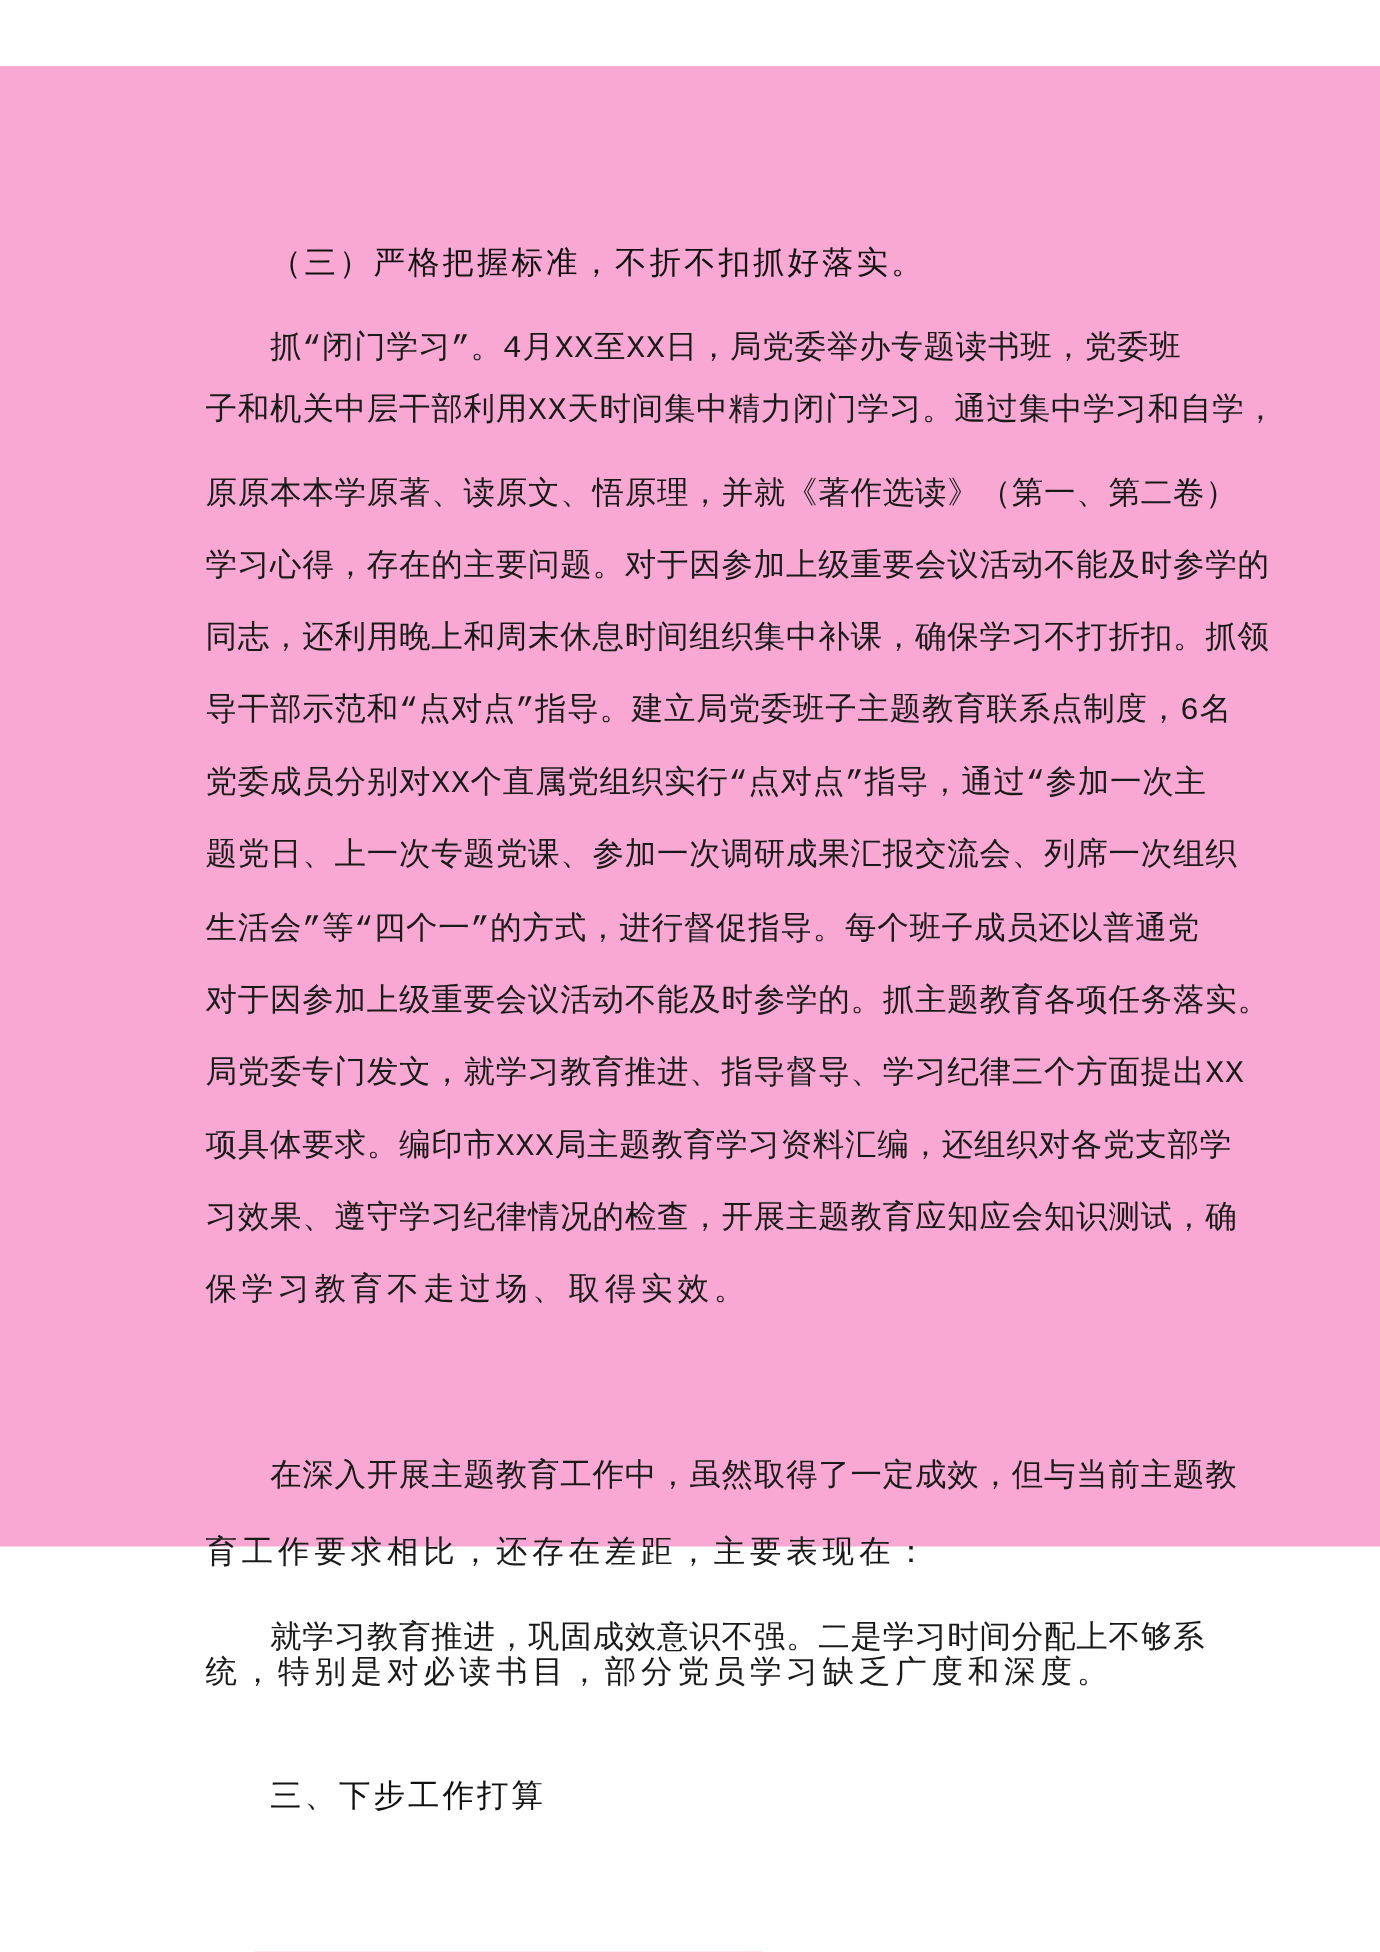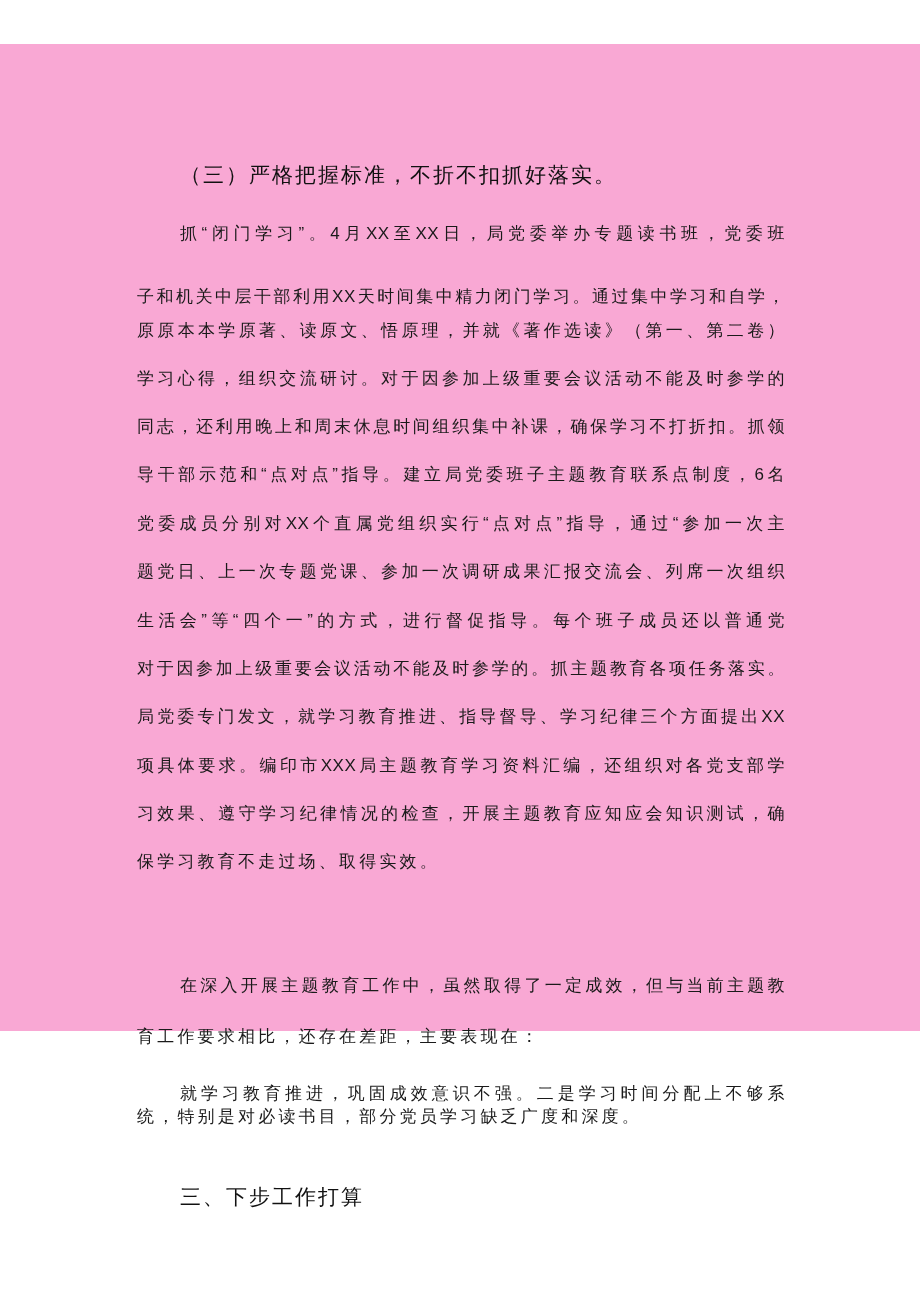--- a/index.html
+++ b/index.html
@@ -20,22 +20,22 @@
     width: 920px; height: 987px;
     background: #f9a8d4;
     margin-top: 44px;
   }
   .line {
     position: absolute;
     left: 137px;
     width: 648px;
     height: 30px;
     line-height: 30px;
-    font-family: Liberation Sans, sans-serif;
-    font-size: 17px;
+    font-family: Liberation Mono, monospace;
+    font-size: 21px;
     white-space: nowrap;
     text-align: justify;
     text-align-last: justify;
     letter-spacing: 0.5px;
   }
   .line.indent {
     left: 180px;
     width: 605px;
   }
   .line.last {
@@ -58,23 +58,23 @@
   }
 </style>
 </head>
 <body>
 
 <div class="page">
 
   <div class="heading kai" style="top:116px;">（三）严格把握标准，不折不扣抓好落实。</div>
 
   <div class="line indent" style="top:175px;">抓“闭门学习”。4月XX至XX日，局党委举办专题读书班，党委班</div>
-  <div class="line" style="top:238px;">子和机关中层干部利用XX天时间集中精力闭门学习。通过集中学习和自学，</div>
+  <div class="line" style="top:216px;">子和机关中层干部利用XX天时间集中精力闭门学习。通过集中学习和自学，</div>
   <div class="line" style="top:272px;">原原本本学原著、读原文、悟原理，并就《著作选读》（第一、第二卷）</div>
-  <div class="line" style="top:320px;">学习心得，组织交流研讨。对于因参加上级重要会议活动不能及时参学的</div>
+  <div class="line" style="top:320px;">学习心得，存在的主要问题。对于因参加上级重要会议活动不能及时参学的</div>
   <div class="line" style="top:368px;">同志，还利用晚上和周末休息时间组织集中补课，确保学习不打折扣。抓领</div>
   <div class="line" style="top:416px;">导干部示范和“点对点”指导。建立局党委班子主题教育联系点制度，6名</div>
   <div class="line" style="top:465px;">党委成员分别对XX个直属党组织实行“点对点”指导，通过“参加一次主</div>
   <div class="line" style="top:513px;">题党日、上一次专题党课、参加一次调研成果汇报交流会、列席一次组织</div>
   <div class="line" style="top:562px;">生活会”等“四个一”的方式，进行督促指导。每个班子成员还以普通党</div>
   <div class="line" style="top:610px;">对于因参加上级重要会议活动不能及时参学的。抓主题教育各项任务落实。</div>
   <div class="line" style="top:658px;">局党委专门发文，就学习教育推进、指导督导、学习纪律三个方面提出XX</div>
   <div class="line" style="top:707px;">项具体要求。编印市XXX局主题教育学习资料汇编，还组织对各党支部学</div>
   <div class="line" style="top:755px;">习效果、遵守学习纪律情况的检查，开展主题教育应知应会知识测试，确</div>
   <div class="line last" style="top:803px;">保学习教育不走过场、取得实效。</div>

